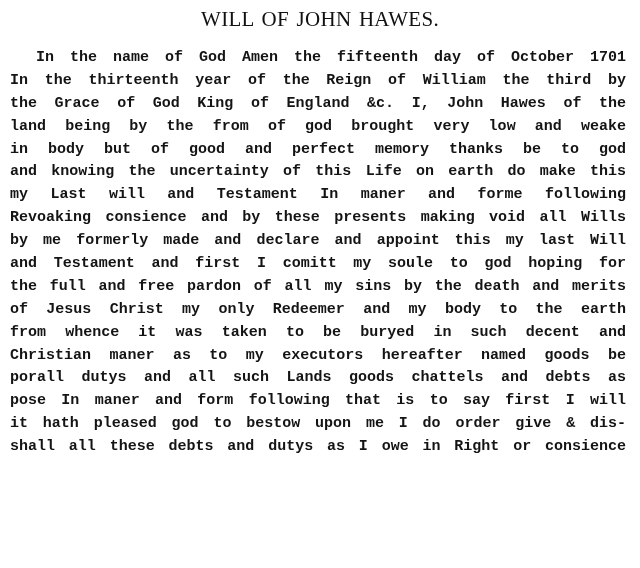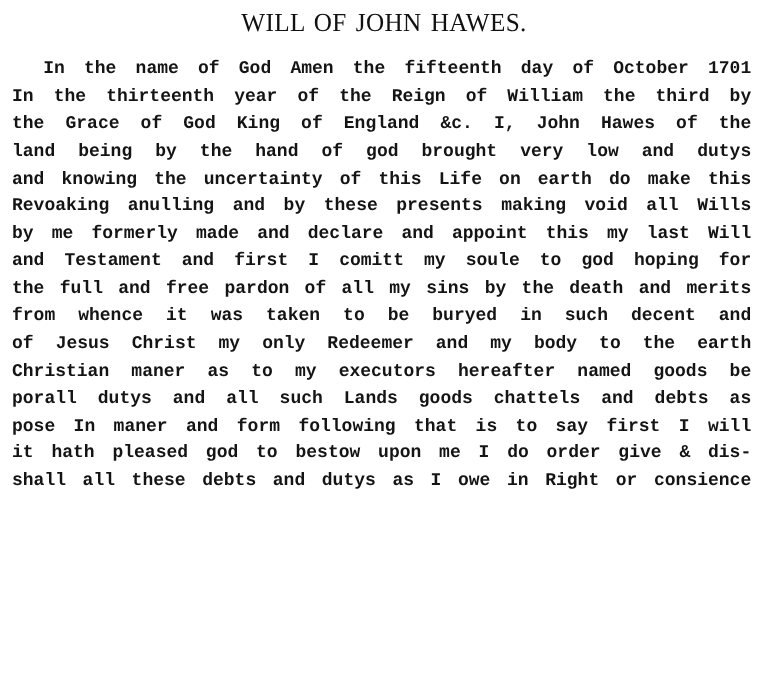--- a/index.html
+++ b/index.html
@@ -74,42 +74,48 @@
     <span class="line indent">
         <span class="line-inner">In the name of God Amen the fifteenth day of October 1701</span>
       </span>
     <span class="line">
         <span class="line-inner">In the thirteenth year of the Reign of William the third by</span>
       </span>
     <span class="line">
         <span class="line-inner">the Grace of God King of England &amp;c. I, John Hawes of the</span>
       </span>
     <span class="line">
-        <span class="line-inner">land being by the hand of god brought very low and dutys</span>
+        <span class="line-inner">land being by the from of god brought very low and weake</span>
+      </span>
+    <span class="line">
+        <span class="line-inner">in body but of good and perfect memory thanks be to god</span>
       </span>
     <span class="line">
         <span class="line-inner">and knowing the uncertainty of this Life on earth do make this</span>
       </span>
     <span class="line">
-        <span class="line-inner">Revoaking anulling and by these presents making void all Wills</span>
+        <span class="line-inner">my Last will and Testament In maner and forme following</span>
+      </span>
+    <span class="line">
+        <span class="line-inner">Revoaking consience and by these presents making void all Wills</span>
       </span>
     <span class="line">
         <span class="line-inner">by me formerly made and declare and appoint this my last Will</span>
       </span>
     <span class="line">
         <span class="line-inner">and Testament and first I comitt my soule to god hoping for</span>
       </span>
     <span class="line">
         <span class="line-inner">the full and free pardon of all my sins by the death and merits</span>
       </span>
     <span class="line">
-        <span class="line-inner">from whence it was taken to be buryed in such decent and</span>
+        <span class="line-inner">of Jesus Christ my only Redeemer and my body to the earth</span>
       </span>
     <span class="line">
-        <span class="line-inner">of Jesus Christ my only Redeemer and my body to the earth</span>
+        <span class="line-inner">from whence it was taken to be buryed in such decent and</span>
       </span>
     <span class="line">
         <span class="line-inner">Christian maner as to my executors hereafter named goods be</span>
       </span>
     <span class="line">
         <span class="line-inner">porall dutys and all such Lands goods chattels and debts as</span>
       </span>
     <span class="line">
         <span class="line-inner">pose In maner and form following that is to say first I will</span>
       </span>

